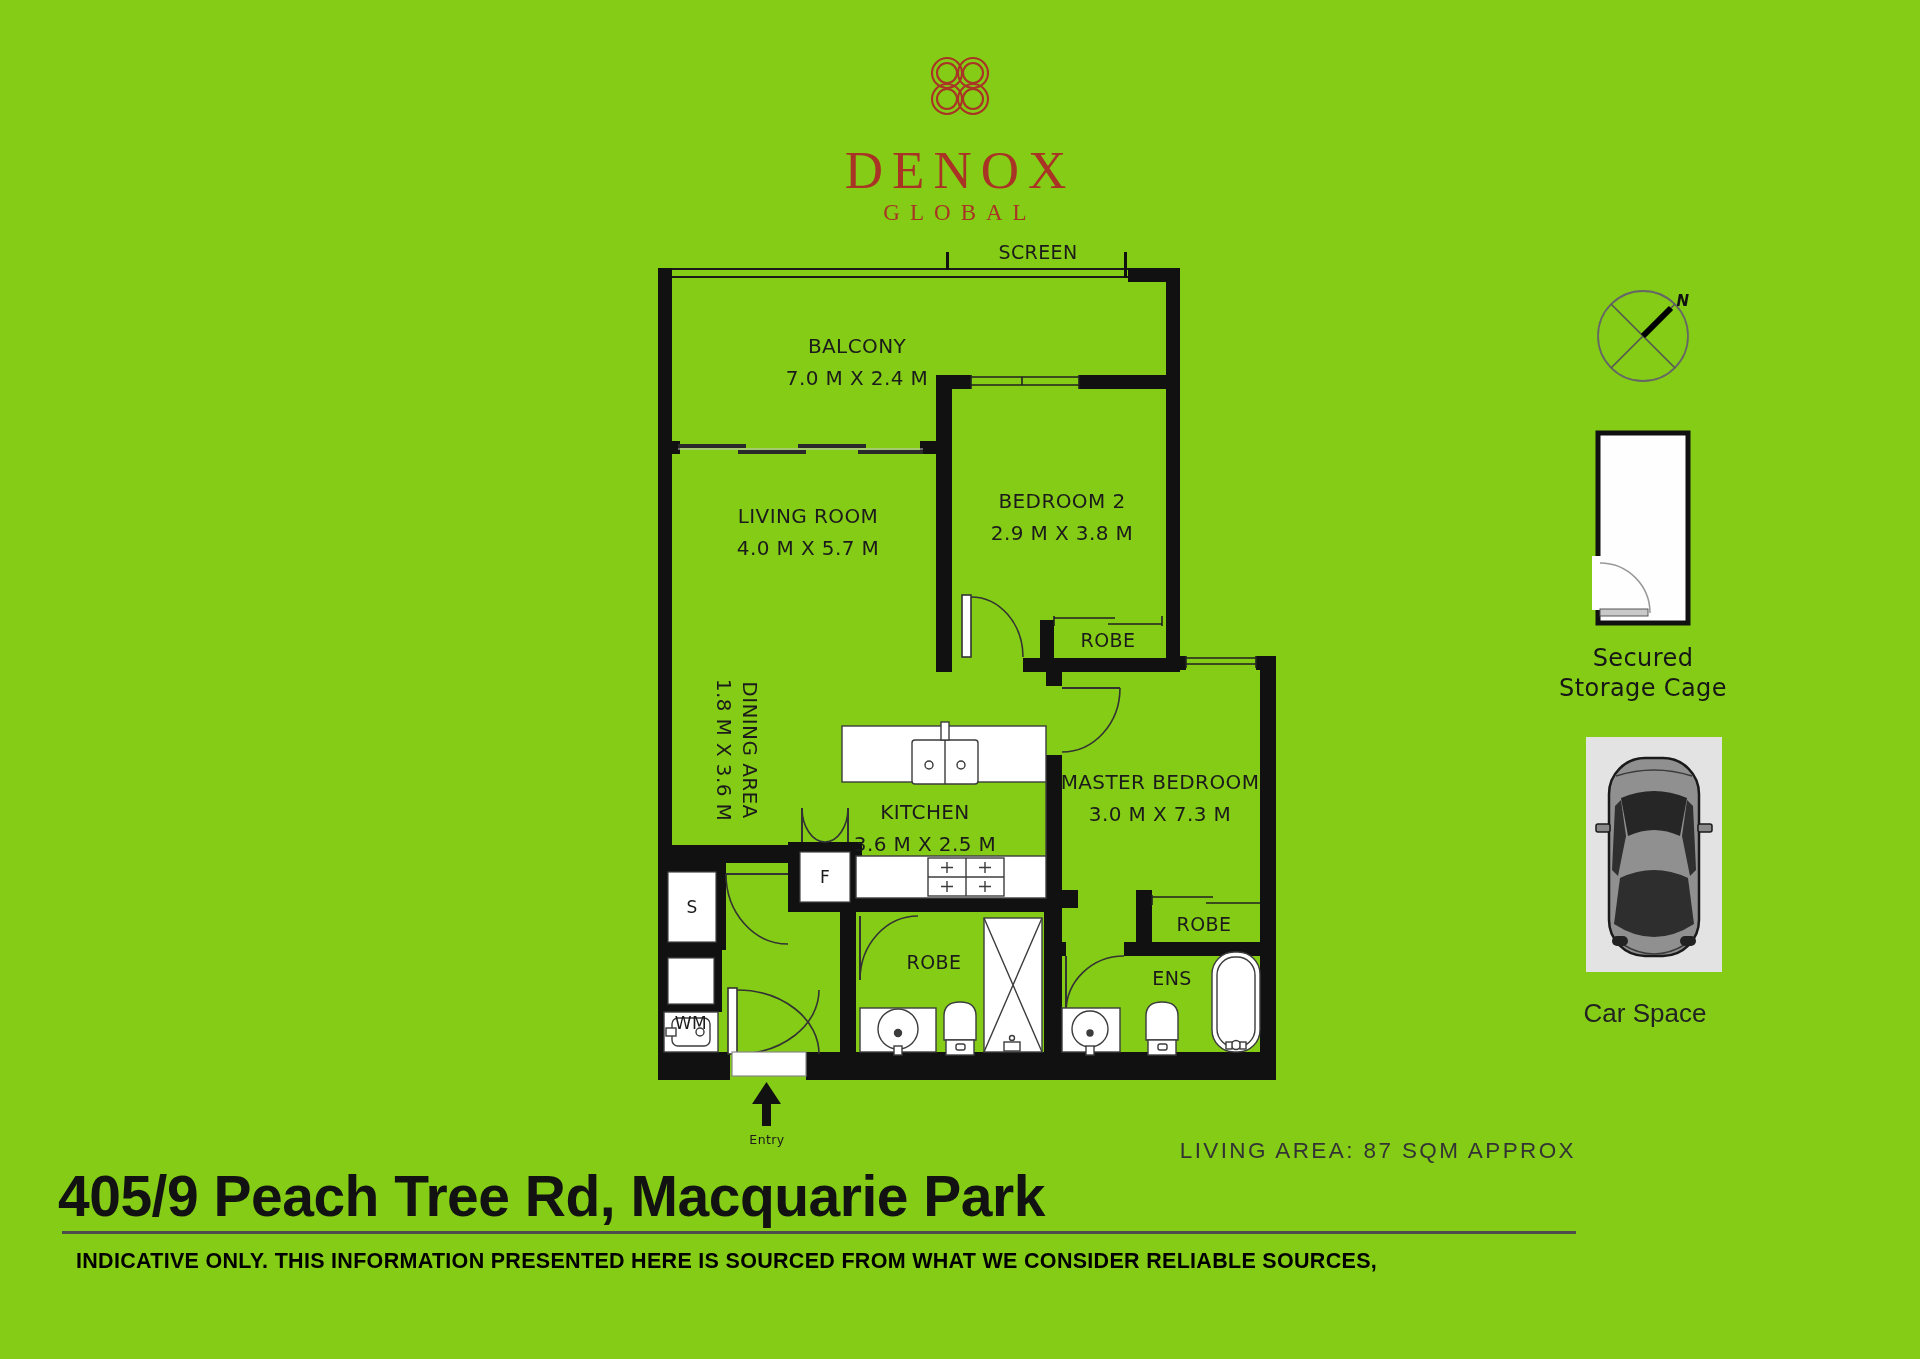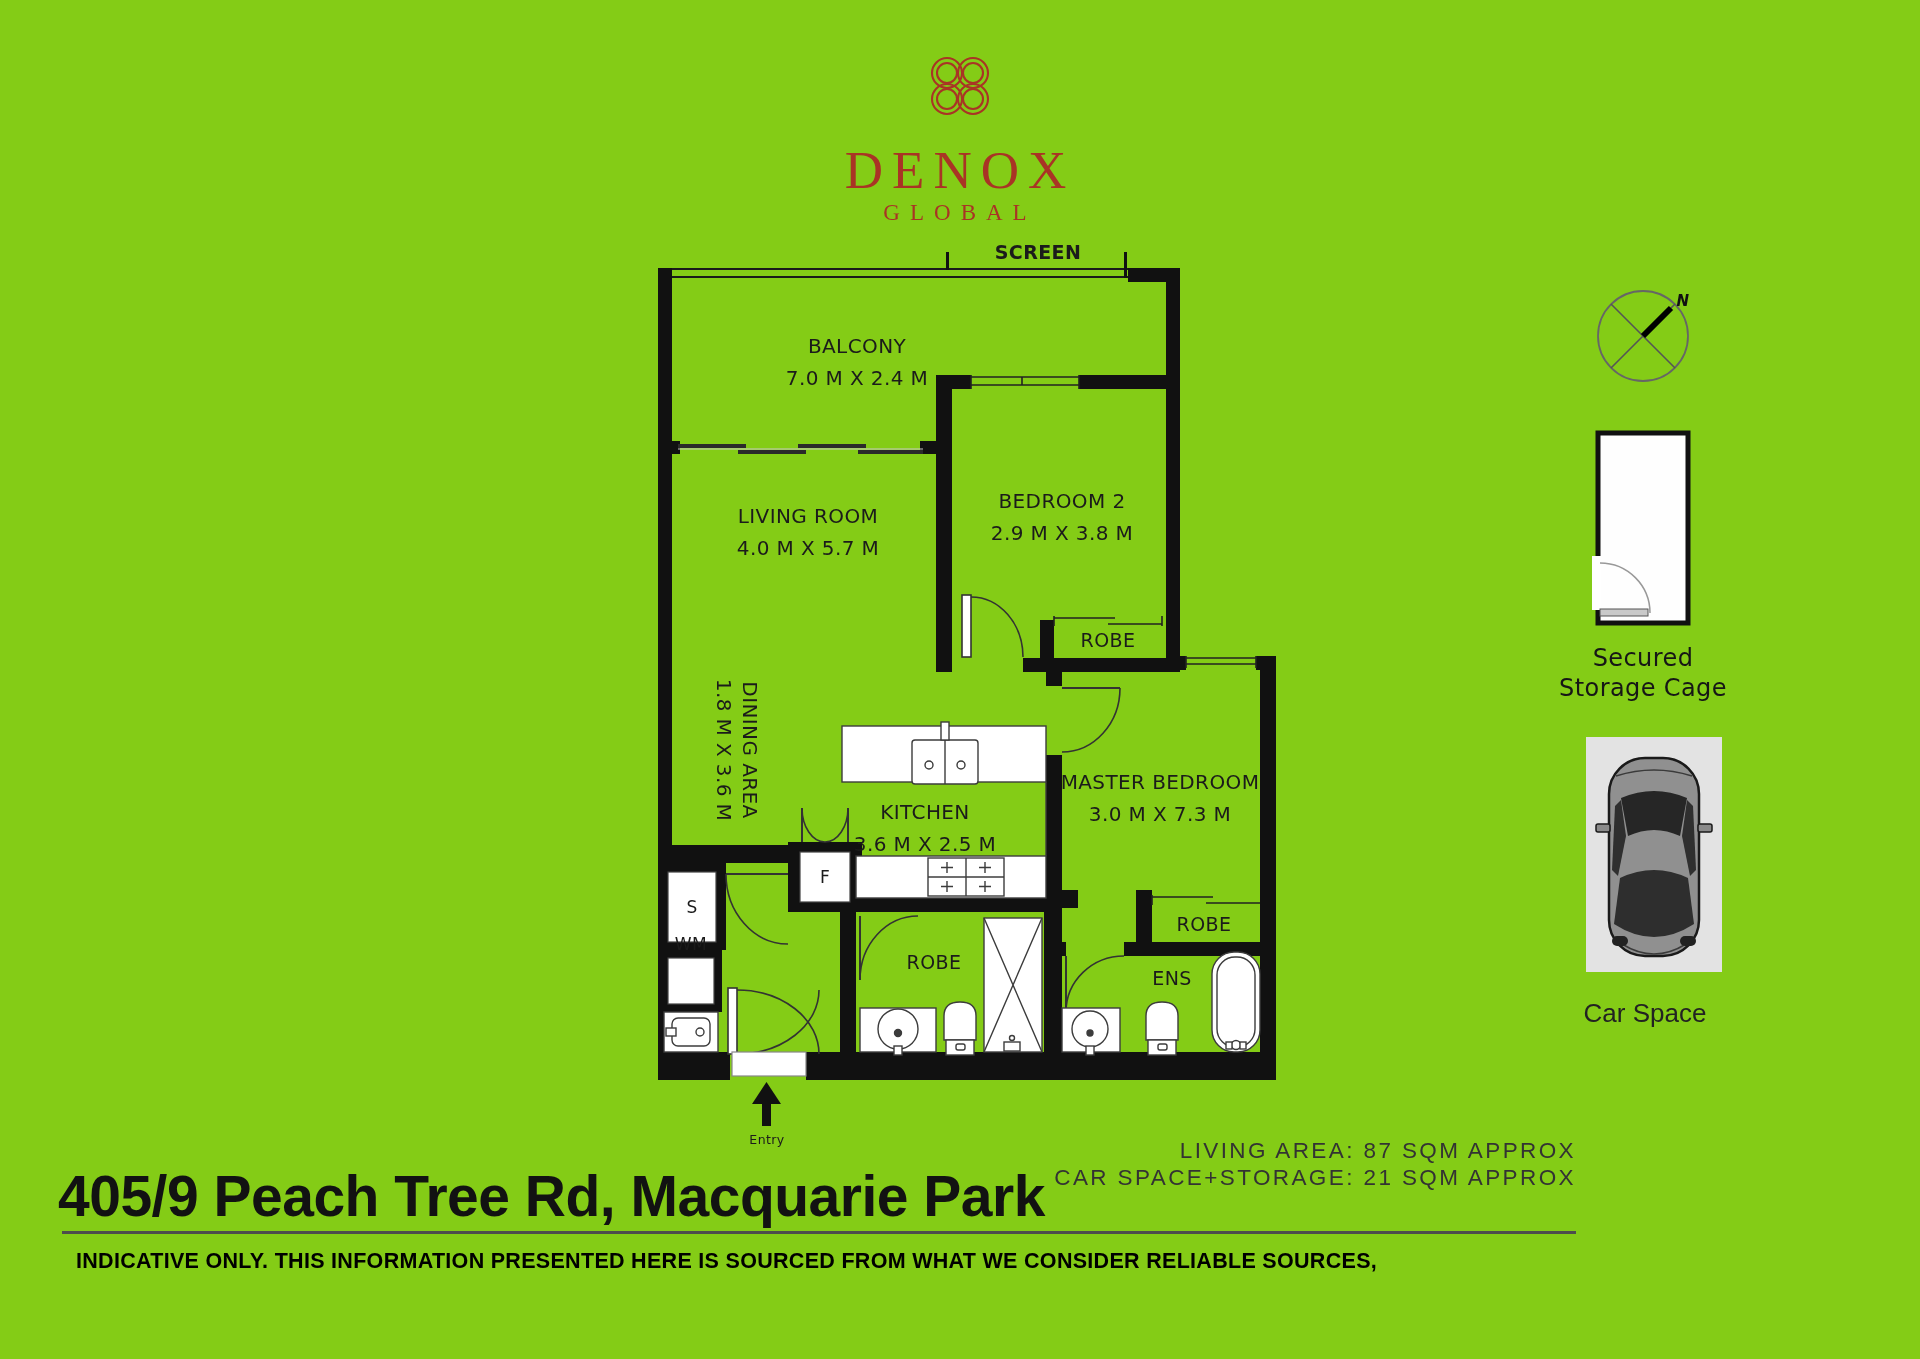--- a/index.html
+++ b/index.html
@@ -212,21 +212,21 @@
         <path d="M1622,944 Q1654,964 1686,944" stroke="#3a3a3a" stroke-width="1.5" fill="none"></path>
         <rect x="1612" y="936" width="16" height="10" rx="5" fill="#222"></rect>
         <rect x="1680" y="936" width="16" height="10" rx="5" fill="#222"></rect>
       </g>
     </g>
   </svg>
 
   <div class="brand-name" style="left:960px;top:170px;">DENOX</div>
   <div class="brand-sub" style="left:960px;top:213px;">GLOBAL</div>
 
-  <div class="lbl sz19" style="left:1038px;top:252px;font-weight:bold;">SCREEN</div>
+  <div class="lbl sz19" style="left:1038px;top:252px;">SCREEN</div>
 
   <div class="lbl sz20" style="left:857px;top:346px;">BALCONY</div>
   <div class="lbl sz20" style="left:857px;top:378px;">7.0 M X 2.4 M</div>
 
   <div class="lbl sz20" style="left:808px;top:516px;">LIVING ROOM</div>
   <div class="lbl sz20" style="left:808px;top:548px;">4.0 M X 5.7 M</div>
 
   <div class="lbl sz20" style="left:1062px;top:501px;">BEDROOM 2</div>
   <div class="lbl sz20" style="left:1062px;top:533px;">2.9 M X 3.8 M</div>
 
@@ -242,36 +242,35 @@
 
   <div class="lbl sz20 rot" style="left:737px;top:750px;">
     <div>DINING AREA</div>
     <div>1.8 M X 3.6 M</div>
   </div>
 
   <div class="lbl sz19" style="left:934px;top:962px;">ROBE</div>
   <div class="lbl sz19" style="left:1160px;top:978px;margin-left:12px;">ENS</div>
 
   <div class="lbl sz17" style="left:692px;top:907px;">S</div>
-  <div class="lbl sz17" style="left:691px;top:944px;">WM</div>
+  <div class="lbl sz17" style="left:691px;top:1023px;">WM</div>
   <div class="lbl sz17" style="left:825px;top:877px;">F</div>
 
   <div class="lbl sz12" style="left:767px;top:1139px;">Entry</div>
 
   <div class="lbl nlab" style="left:1683px;top:301px;">N</div>
 
   <div class="lbl legendlbl" style="left:1643px;top:658px;">Secured</div>
   <div class="lbl legendlbl" style="left:1643px;top:688px;">Storage Cage</div>
   <div class="carspace-lbl" style="left:1645px;top:1013px;">Car Space</div>
 
   <div class="address">405/9 Peach Tree Rd, Macquarie Park</div>
 
   <div class="areas">
     <div>LIVING AREA: 87 SQM APPROX</div>
-    <div>CAR SPACE+STORAGE: 21 SQM APPROX</div>
   </div>
 
   <div class="rule"></div>
 
   <div class="disclaimer">
     <div>INDICATIVE ONLY. THIS INFORMATION PRESENTED HERE IS SOURCED FROM WHAT WE CONSIDER RELIABLE SOURCES,</div>
   </div>
 
 </div>
 

